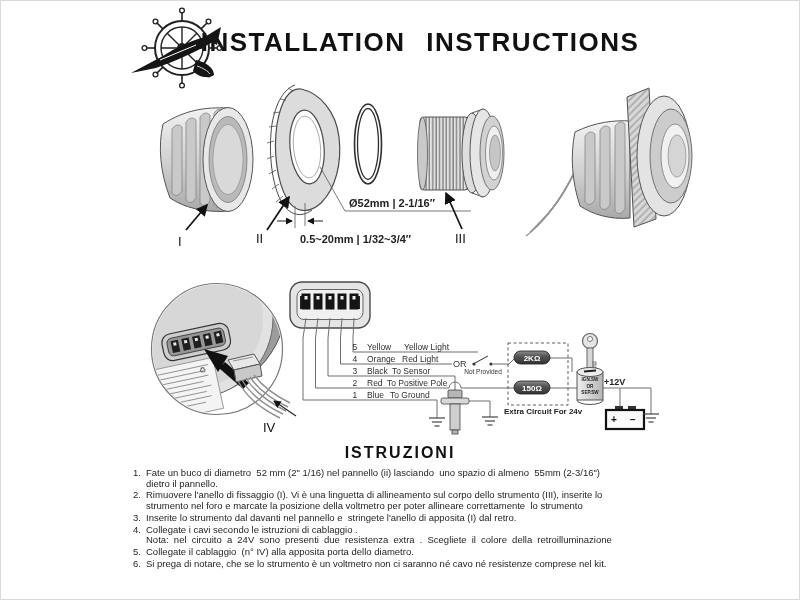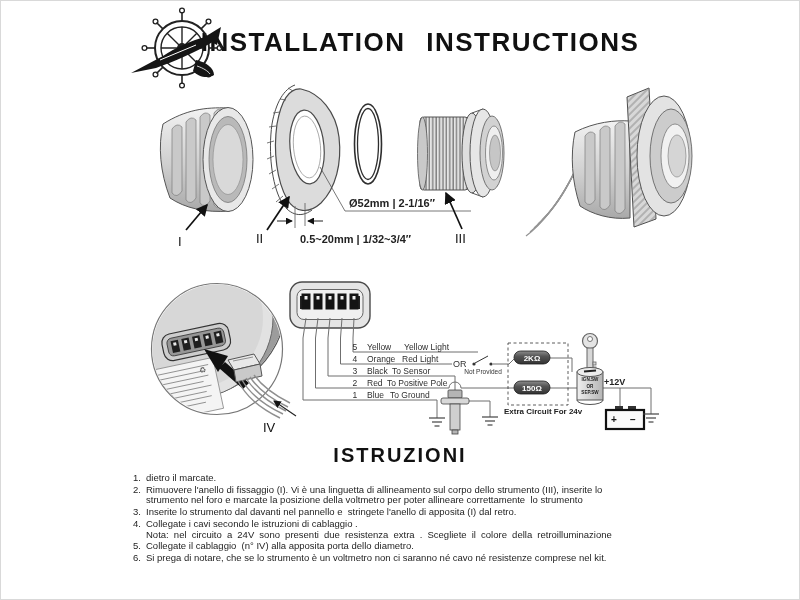--- a/index.html
+++ b/index.html
@@ -2,21 +2,21 @@
 <html><head>
 <meta charset="utf-8">
 <style>
   html,body{margin:0;padding:0;background:#fff;}
   .page{position:relative;width:800px;height:600px;background:#ffffff;overflow:hidden;
         font-family:"Liberation Sans", sans-serif;box-shadow:inset 0 0 0 1px #d9d9d9;}
   .title{position:absolute;left:120px;top:27px;width:600px;text-align:center;
          font-size:26px;font-weight:bold;color:#111;letter-spacing:1.5px;word-spacing:12px;white-space:nowrap;}
   svg.art{position:absolute;left:0;top:0;width:800px;height:600px;}
   .istr{position:absolute;left:0;top:444px;width:800px;color:#242424;}
-  .istr h2{margin:0 0 6px 0;text-align:center;font-size:20px;font-weight:bold;
+  .istr h2{margin:0 0 6px 0;text-align:center;font-size:16px;font-weight:bold;
            letter-spacing:2px;color:#111;}
   .items{margin-left:133px;width:590px;font-size:9.5px;line-height:10.7px;}
   .item{position:relative;padding-left:13px;margin-bottom:1px;}
   .item .num{position:absolute;left:0;top:0;}
   .ln{white-space:pre;}
   .ln.wide{word-spacing:2.5px;}
   svg text{font-family:"Liberation Sans", sans-serif;}
 </style>
 </head>
 <body>
@@ -355,21 +355,22 @@
           <line x1="648.5" y1="422" x2="653.5" y2="422"></line>
       </g>
     </g>
   </svg>
 
   <div class="istr">
     <h2>ISTRUZIONI</h2>
     <div class="items">
       <div class="item">
         <span class="num">1.</span>
-        <div class="ln">dietro il marcate.</div>
+        <div class="ln">Fate un buco di diametro  52 mm (2" 1/16) nel pannello (ii) lasciando  uno spazio di almeno  55mm (2-3/16")</div>
+        <div class="ln">dietro il pannello.</div>
       </div>
       <div class="item">
         <span class="num">2.</span>
         <div class="ln">Rimuovere l'anello di fissaggio (I). Vi è una linguetta di allineamento sul corpo dello strumento (III), inserite lo</div>
         <div class="ln">strumento nel foro e marcate la posizione della voltmetro per poter allineare correttamente  lo strumento</div>
       </div>
       <div class="item">
         <span class="num">3.</span>
         <div class="ln">Inserite lo strumento dal davanti nel pannello e  stringete l'anello di apposita (I) dal retro.</div>
       </div>

